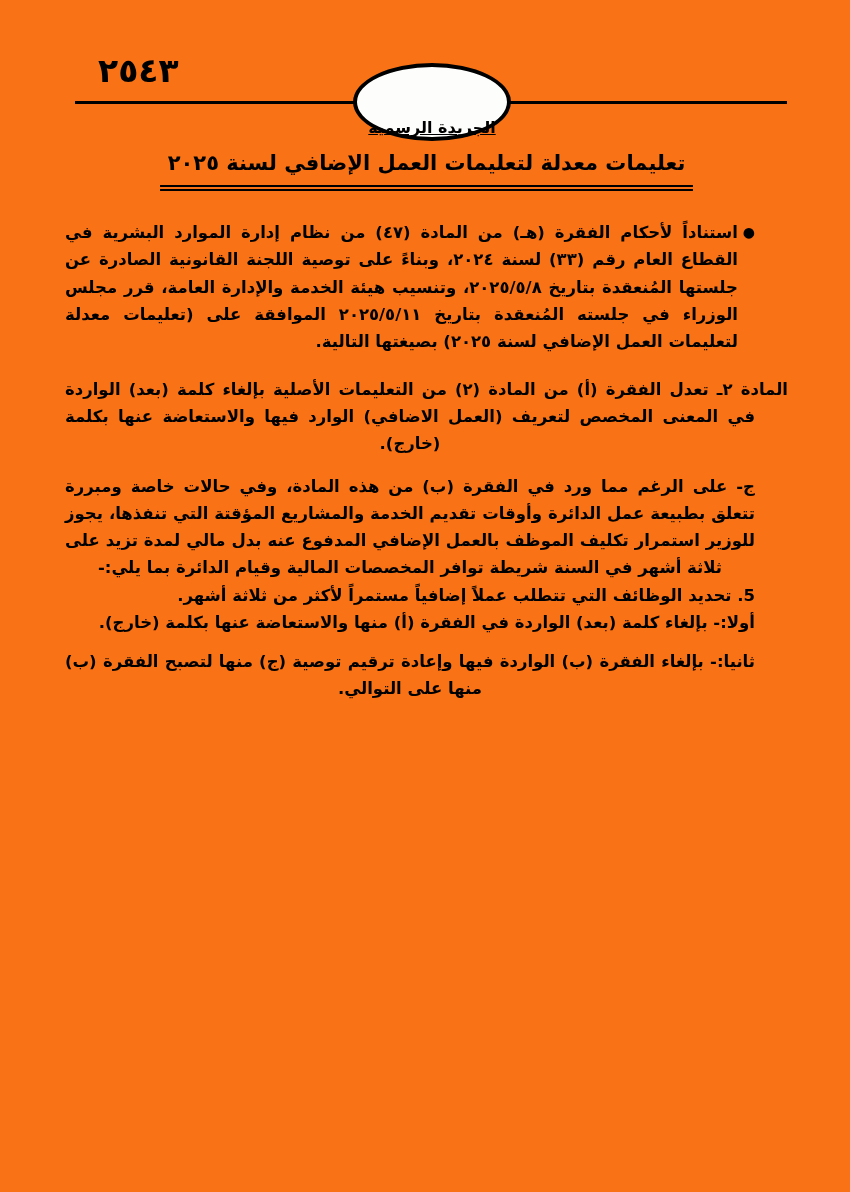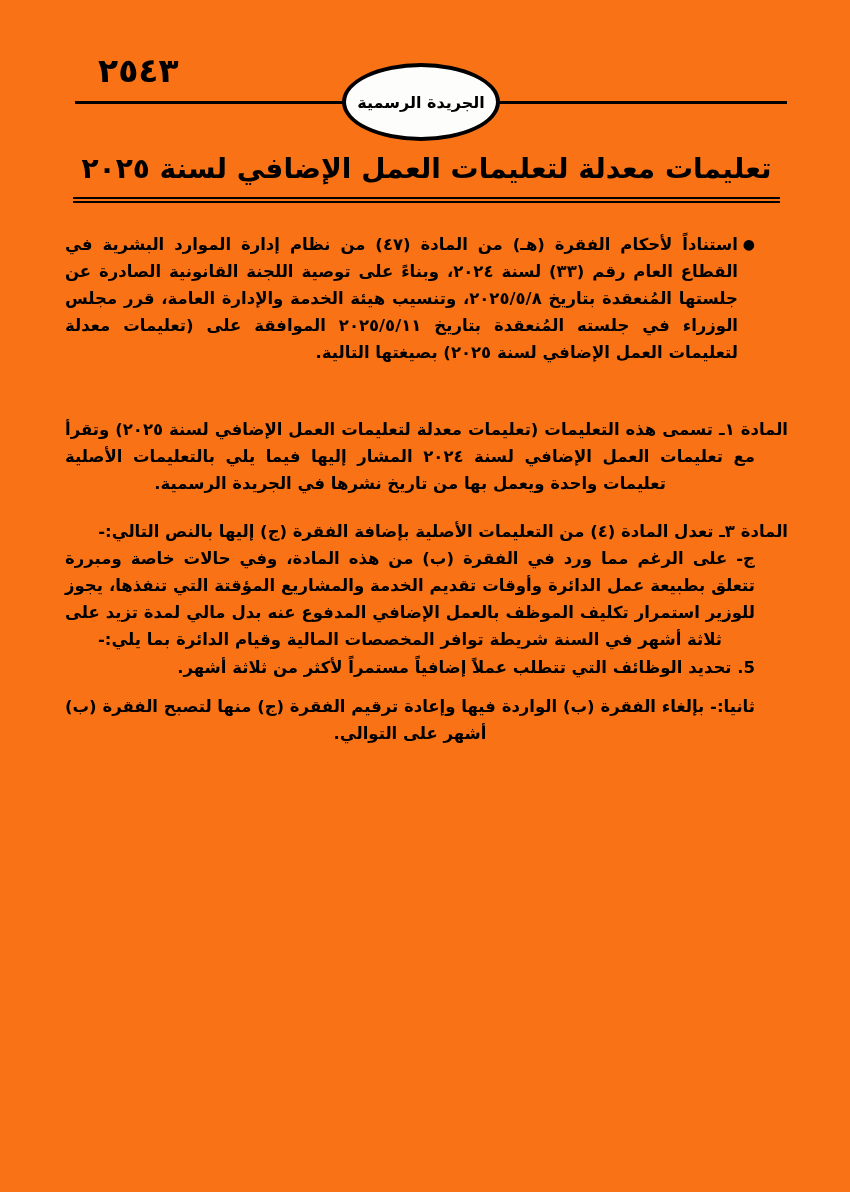--- a/index.html
+++ b/index.html
@@ -32,30 +32,31 @@
     position: absolute;
     top: 101px;
     left: 75px;
     width: 712px;
     height: 3px;
     background: #000;
   }
   .gazette-badge {
     position: absolute;
     top: 63px;
-    left: 342px;
+    left: 353px;
     width: 150px;
     height: 70px;
     background: #fdfdfc;
     border: 4px solid #000;
     border-radius: 50%;
     display: flex;
-    align-items: center;
+    align-items: flex-end;
     justify-content: center;
     z-index: 2;
+    text-decoration: underline;
   }
   .gazette-badge span {
     font-size: 16px;
     direction: rtl;
   }
 
   
   .content {
     position: absolute;
     top: 146px;
@@ -63,21 +64,21 @@
     left: 65px;
     direction: rtl;
     font-size: 16.5px;
     line-height: 1.64;
   }
   .title-wrap {
     text-align: center;
   }
   .doc-title {
     display: inline-block;
-    font-size: 28px;
+    font-size: 21px;
     padding: 0 8px 5px 8px;
     border-bottom: 6px double #000;
   }
 
   .preamble {
     position: relative;
     margin-top: 28px;
     padding-right: 50px;
     text-align: justify;
   }
@@ -122,24 +123,24 @@
 
     <div class="title-wrap">
       <span class="doc-title">تعليمات معدلة لتعليمات العمل الإضافي لسنة ٢٠٢٥</span>
     </div>
 
     <p class="preamble">
       <span class="bullet">●</span>
       <span>استناداً لأحكام الفقرة (هـ) من المادة (٤٧) من نظام إدارة الموارد البشرية في القطاع العام رقم (٣٣) لسنة ٢٠٢٤، وبناءً على توصية اللجنة القانونية الصادرة عن جلستها المُنعقدة بتاريخ ٢٠٢٥/٥/٨، وتنسيب هيئة الخدمة والإدارة العامة، قرر مجلس الوزراء في جلسته المُنعقدة بتاريخ ٢٠٢٥/٥/١١ الموافقة على (تعليمات معدلة لتعليمات العمل الإضافي لسنة ٢٠٢٥) بصيغتها التالية.</span>
     </p>
 
-    <p class="article first center-last">المادة ١ـ تسمى هذه التعليمات (تعليمات معدلة لتعليمات العمل الإضافي لسنة ٢٠٢٥) وتقرأ مع تعليمات العمل الإضافي لسنة ٢٠٢٤ المشار إليها فيما يلي بالتعليمات الأصلية تعليمات واحدة ويعمل بها من تاريخ نشرها في الجريدة الرسمية.</p>
 
+    <p class="article center-last">المادة ٢ـ تعدل الفقرة (أ) من المادة (٢) من التعليمات الأصلية بإلغاء كلمة (بعد) الواردة في المعنى المخصص لتعريف (العمل الاضافي) الوارد فيها والاستعاضة عنها بكلمة (خارج).</p>
 
-    <p class="article" style="margin-bottom:0">المادة ٣ـ تعدل المادة (٤) من التعليمات الأصلية بإضافة الفقرة (ج) إليها بالنص التالي:-</p>
     <p class="sub center-last">ج- على الرغم مما ورد في الفقرة (ب) من هذه المادة، وفي حالات خاصة ومبررة تتعلق بطبيعة عمل الدائرة وأوقات تقديم الخدمة والمشاريع المؤقتة التي تنفذها، يجوز للوزير استمرار تكليف الموظف بالعمل الإضافي المدفوع عنه بدل مالي لمدة تزيد على ثلاثة أشهر في السنة شريطة توافر المخصصات المالية وقيام الدائرة بما يلي:-</p>
     <p class="sub">5. تحديد الوظائف التي تتطلب عملاً إضافياً مستمراً لأكثر من ثلاثة أشهر.</p>
 
-    <p class="sub gap-sm center-last">ثانيا:- بإلغاء الفقرة (ب) الواردة فيها وإعادة ترقيم الفقرة (ج) منها لتصبح الفقرة (ب) أشهر على التوالي.</p>
+    <p class="sub">أولا:- بإلغاء كلمة (بعد) الواردة في الفقرة (أ) منها والاستعاضة عنها بكلمة (خارج).</p>
+    <p class="sub gap-sm center-last">ثانيا:- بإلغاء الفقرة (ب) الواردة فيها وإعادة ترقيم توصية (ج) منها لتصبح الفقرة (ب) منها على التوالي.</p>
 
 
   </div>
 </div>
 
 </body></html>

